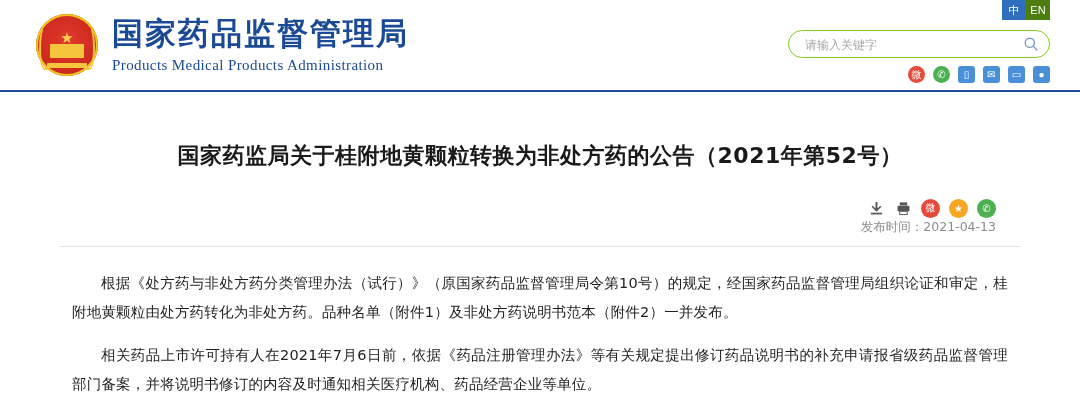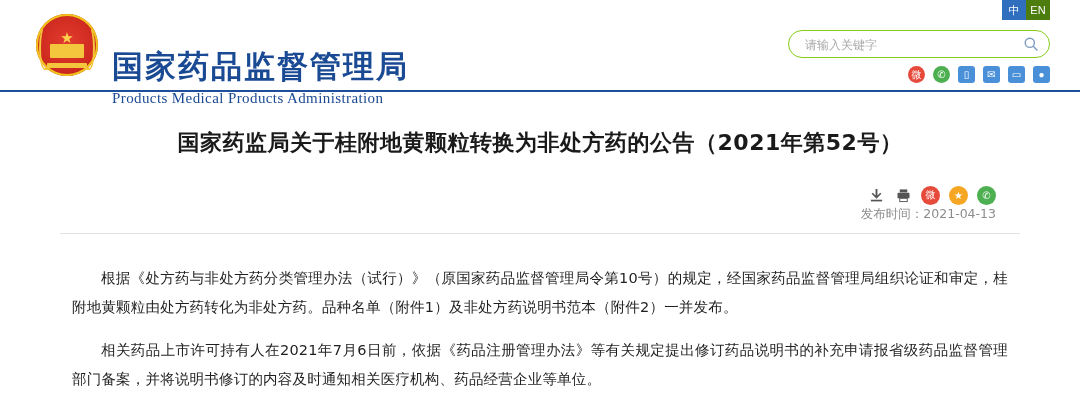--- a/index.html
+++ b/index.html
@@ -97,21 +97,20 @@
     top: 14px;
   }
   .org-cn {
     font-family: "DejaVu Sans", "Liberation Sans", sans-serif;
     font-size: 31px;
     font-weight: bold;
     color: #1b4a94;
     letter-spacing: 2px;
     line-height: 38px;
     white-space: nowrap;
-    margin-top: 33px;
   }
   .org-en {
     font-family: "Liberation Serif", "DejaVu Serif", serif;
     font-size: 15px;
     color: #1b4a94;
     letter-spacing: 0.4px;
     line-height: 20px;
     margin-top: 3px;
     white-space: nowrap;
   }
@@ -193,21 +192,21 @@
   .soc-msg { background: #4a90d9; }
   .soc-user { background: #4a90d9; }
 
   
   .article {
     position: relative;
     padding: 0 60px;
     box-sizing: border-box;
   }
   .title {
-    margin: 0;
+    margin: 13px;
     padding: 34px 70px 0 70px;
     text-align: center;
     font-family: "DejaVu Sans", "Liberation Sans", sans-serif;
     font-size: 22px;
     font-weight: bold;
     color: #1a1a1a;
     line-height: 34px;
     letter-spacing: 0.5px;
   }
 
@@ -254,21 +253,21 @@
   .divider {
     margin: 10px 0 0 0;
     border: none;
     border-top: 1px solid #e3e3e3;
   }
 
   .body {
     padding: 18px 12px 0 12px;
   }
   .body p {
-    margin: 12px 0 14px 0;
+    margin: 4px 0 14px 0;
     font-family: "DejaVu Sans", "Liberation Sans", sans-serif;
     font-size: 14.5px;
     line-height: 29px;
     color: #1f1f1f;
     text-align: justify;
     text-indent: 2em;
     letter-spacing: 0.2px;
   }
 </style>
 </head>

